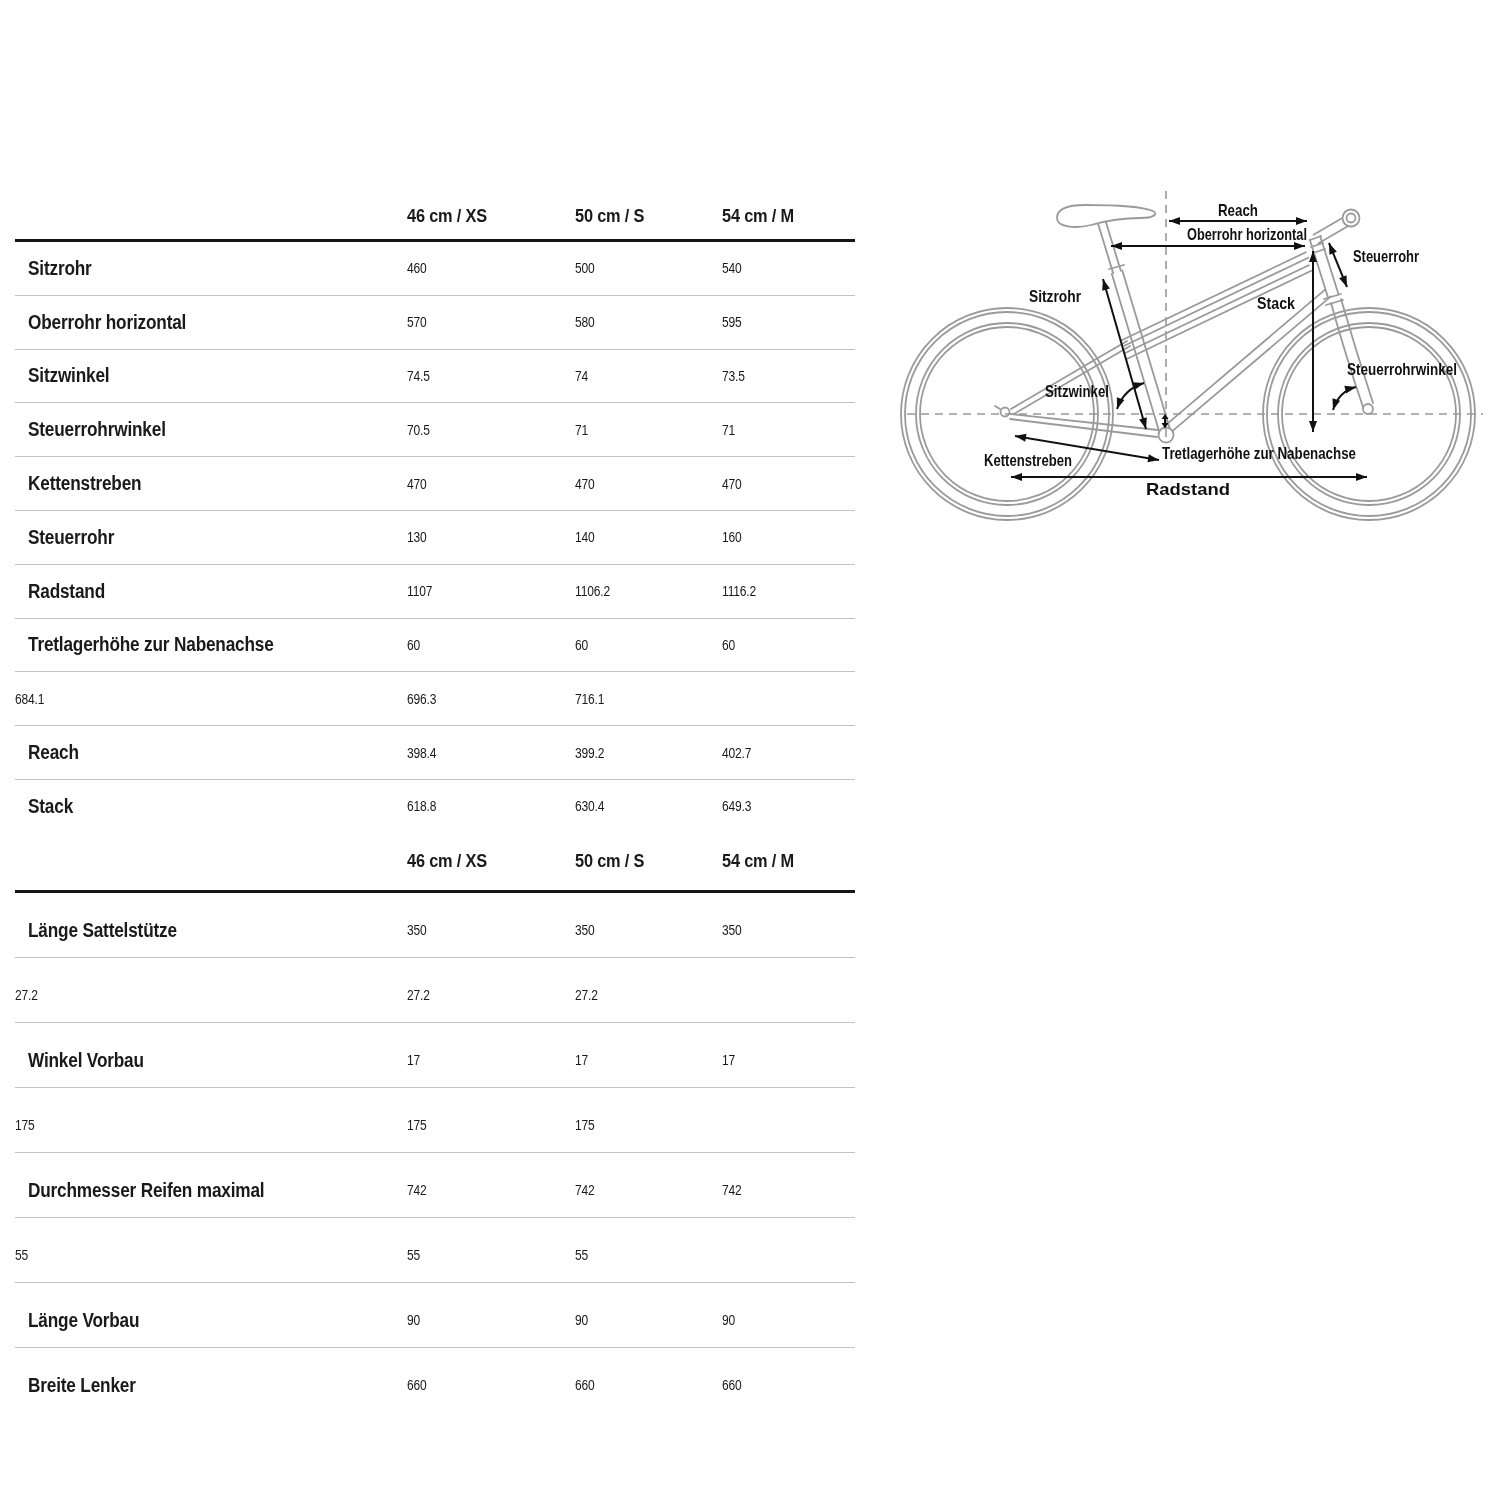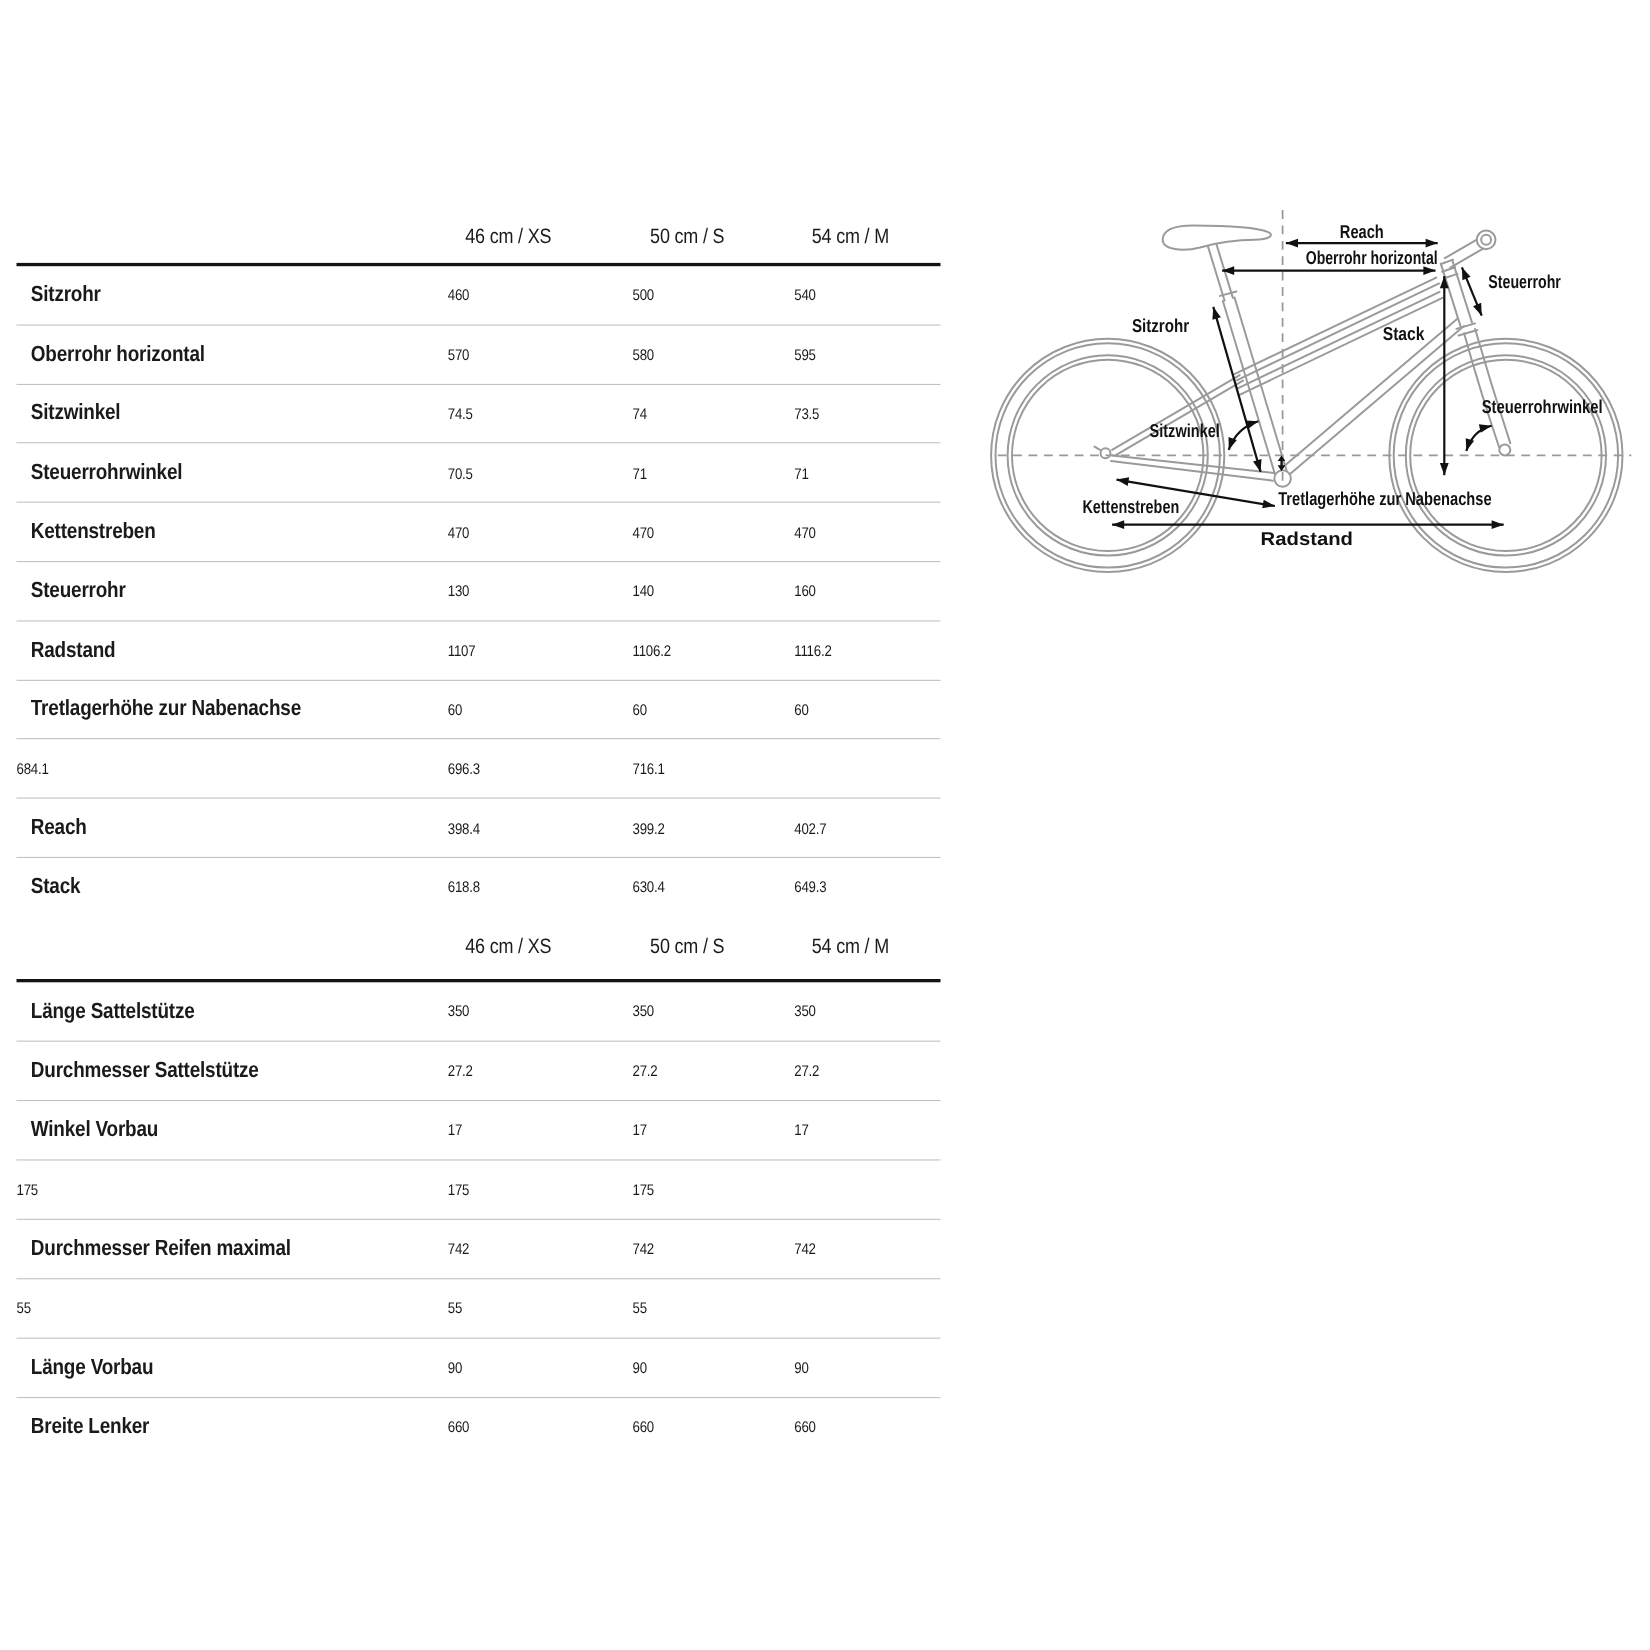--- a/index.html
+++ b/index.html
@@ -6,23 +6,23 @@
   body { width:1500px; height:1500px; position:relative; overflow:hidden;
          font-family:"Liberation Sans", sans-serif; color:#1a1a1a; }
 
   
   .geo-table { position:absolute; left:15px; top:192px; width:840px; }
   .thead { display:grid; grid-template-columns:392px 168px 147px 1fr;
            align-items:center; height:47px; border-bottom:3px solid #141414; }
   .sec2 .thead { height:57px; }
   .grow { display:grid; grid-template-columns:392px 168px 147px 1fr;
           align-items:center; height:52.8px; border-bottom:1.5px solid #c2c2c2; }
-  .sec2 .grow { height:53px; }
+  .sec2 .grow { height:53px;margin-top:11px; }
   .rows > :last-child { border-bottom:none; }
-  .hd  { font-size:19px; font-weight:400;margin-left:16px; }
+  .hd  { font-size:19px; font-weight:700; }
   .lbl { font-size:20px; font-weight:700; padding-left:13px; }
   .val { font-size:14px; font-weight:400; }
   .cx  { display:inline-block; transform:scaleX(.86); transform-origin:0 50%;
          white-space:nowrap; letter-spacing:-0.2px; }
 
   
   .diagram { position:absolute; left:895px; top:185px; }
   .bike  { stroke:#9a9a9a; stroke-width:1.8; fill:none; stroke-linecap:round; }
   .bikef { stroke:#9a9a9a; stroke-width:1.8; fill:#ffffff; }
   .dash  { stroke:#999999; stroke-width:1.6; fill:none; }
@@ -132,21 +132,20 @@
     <div class="rows">
 
         <div class="grow">
           <span class="lbl"><span class="cx">Länge Sattelstütze</span></span>
           <span class="val"><span class="cx">350</span></span>
           <span class="val"><span class="cx">350</span></span>
           <span class="val"><span class="cx">350</span></span>
         </div>
 
         <div class="grow">
-          <span class="lbl"><span class="cx">Durchmesser Sattelstütze</span></span>
           <span class="val"><span class="cx">27.2</span></span>
           <span class="val"><span class="cx">27.2</span></span>
           <span class="val"><span class="cx">27.2</span></span>
         </div>
 
         <div class="grow">
           <span class="lbl"><span class="cx">Winkel Vorbau</span></span>
           <span class="val"><span class="cx">17</span></span>
           <span class="val"><span class="cx">17</span></span>
           <span class="val"><span class="cx">17</span></span>

